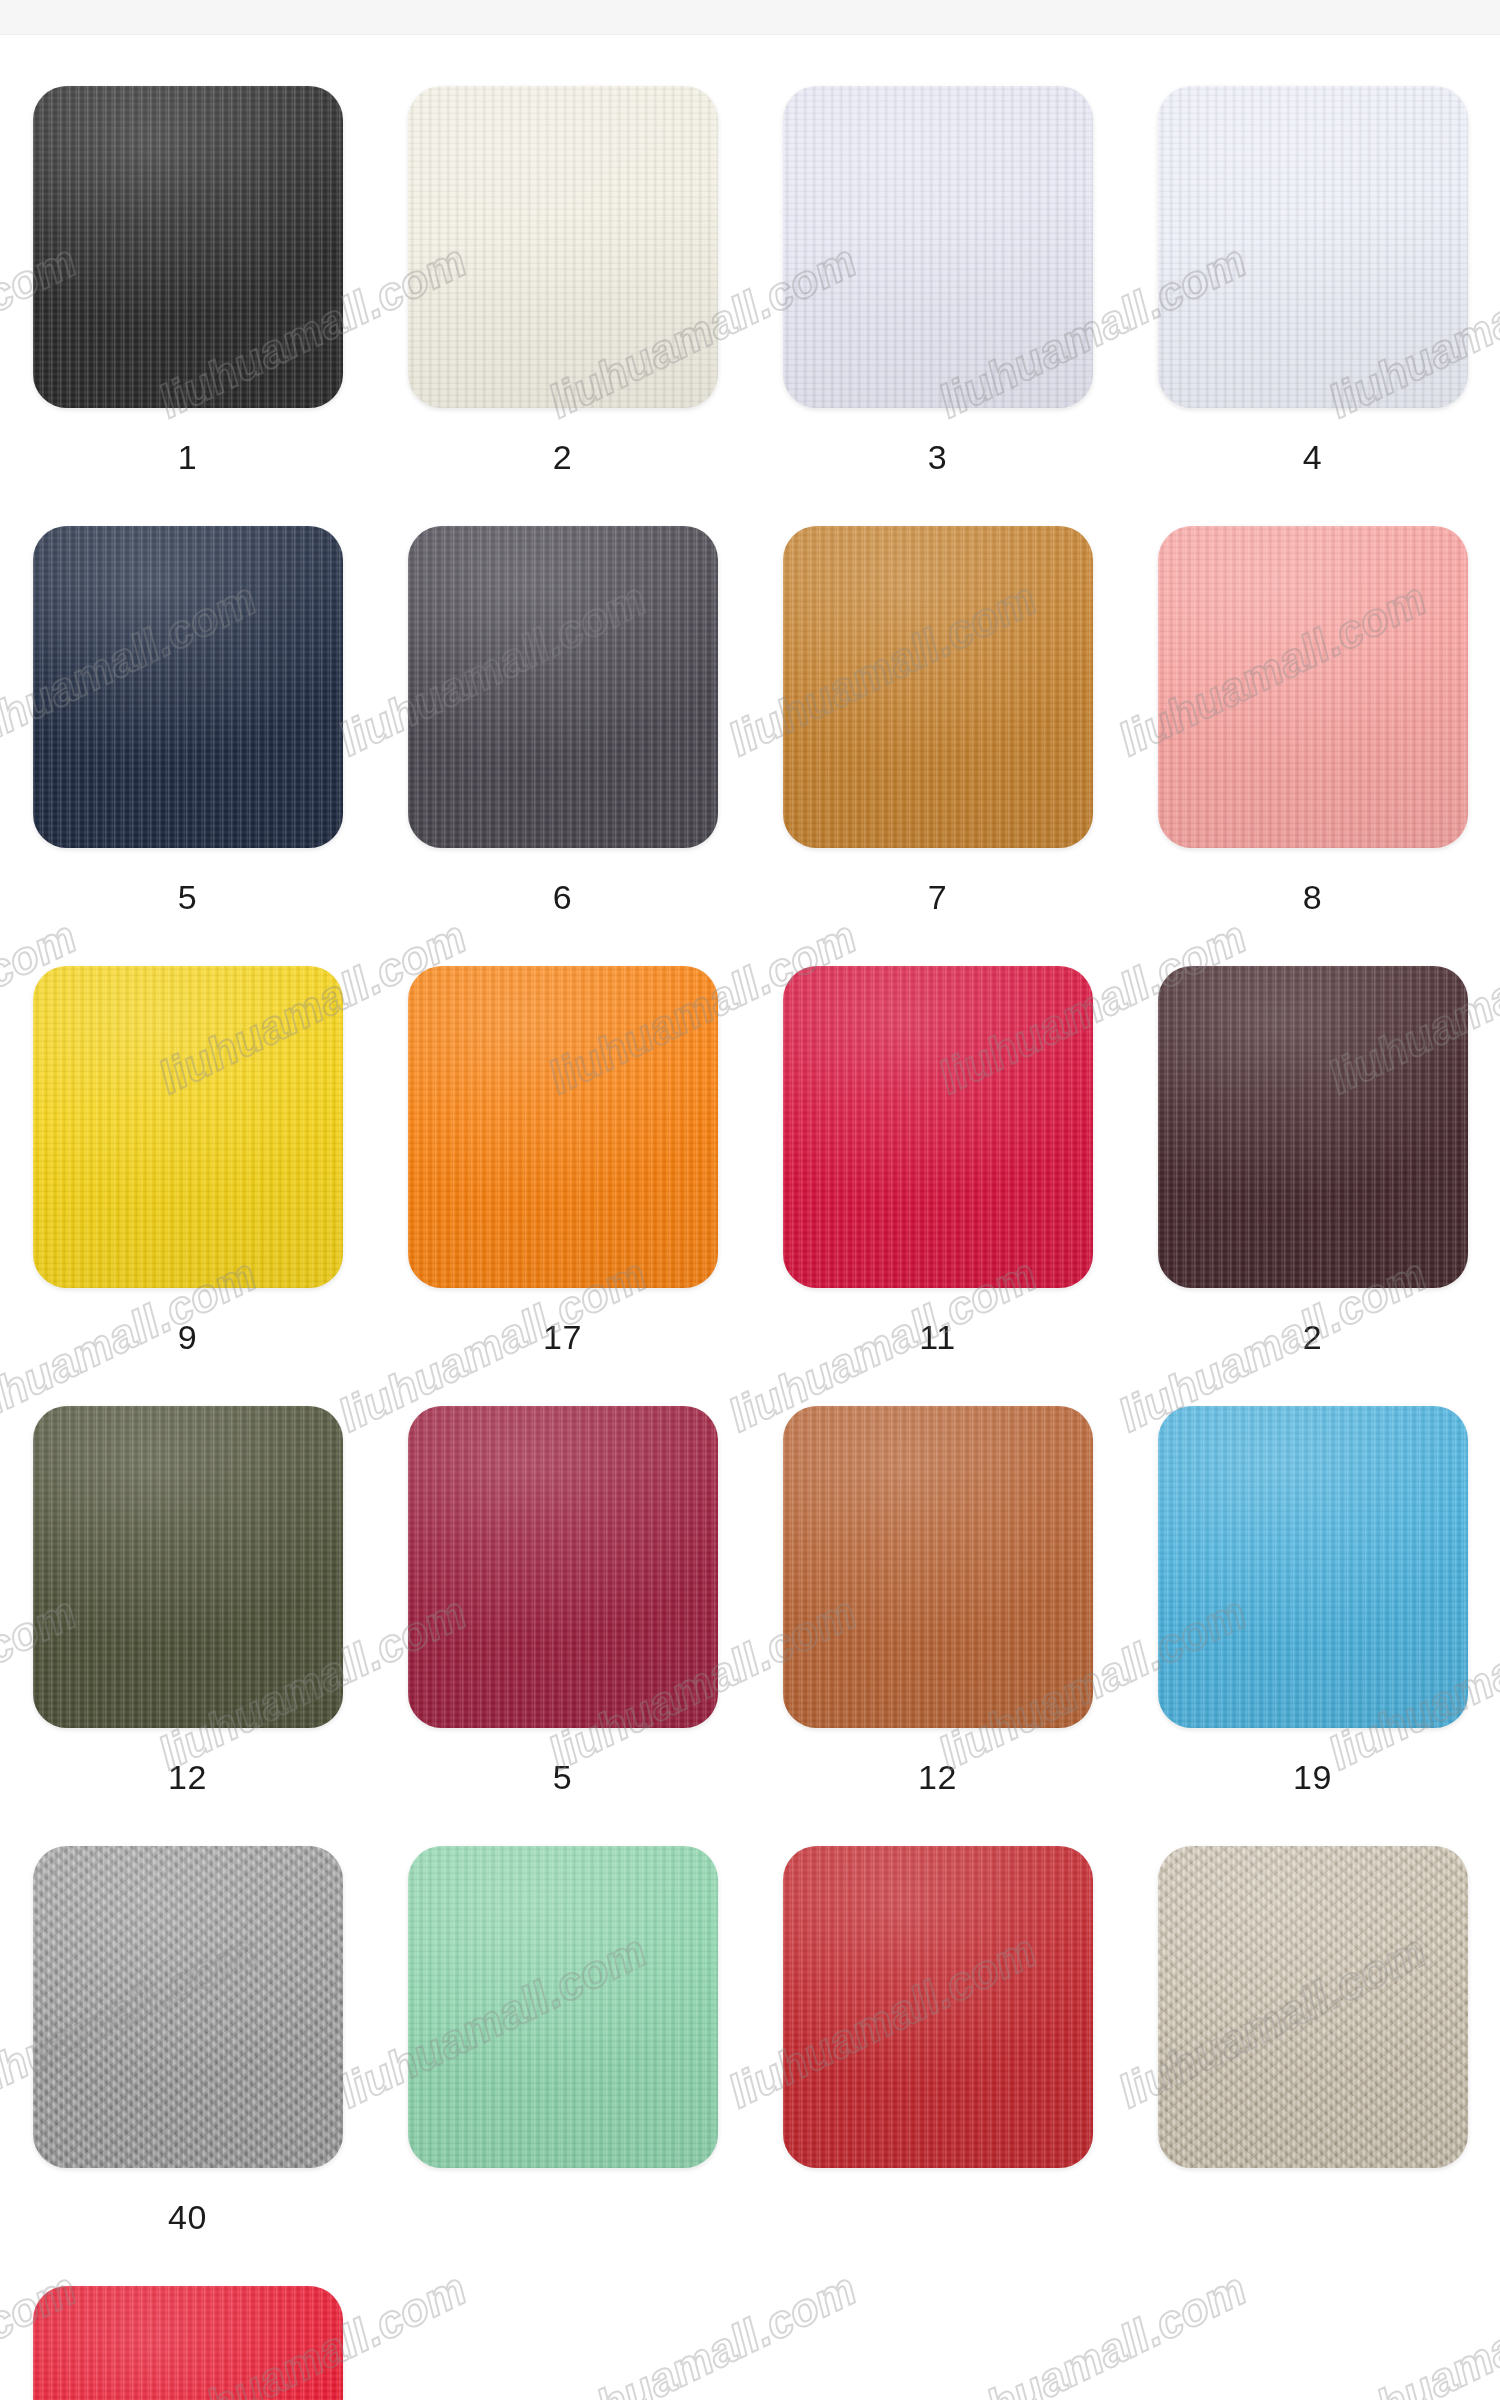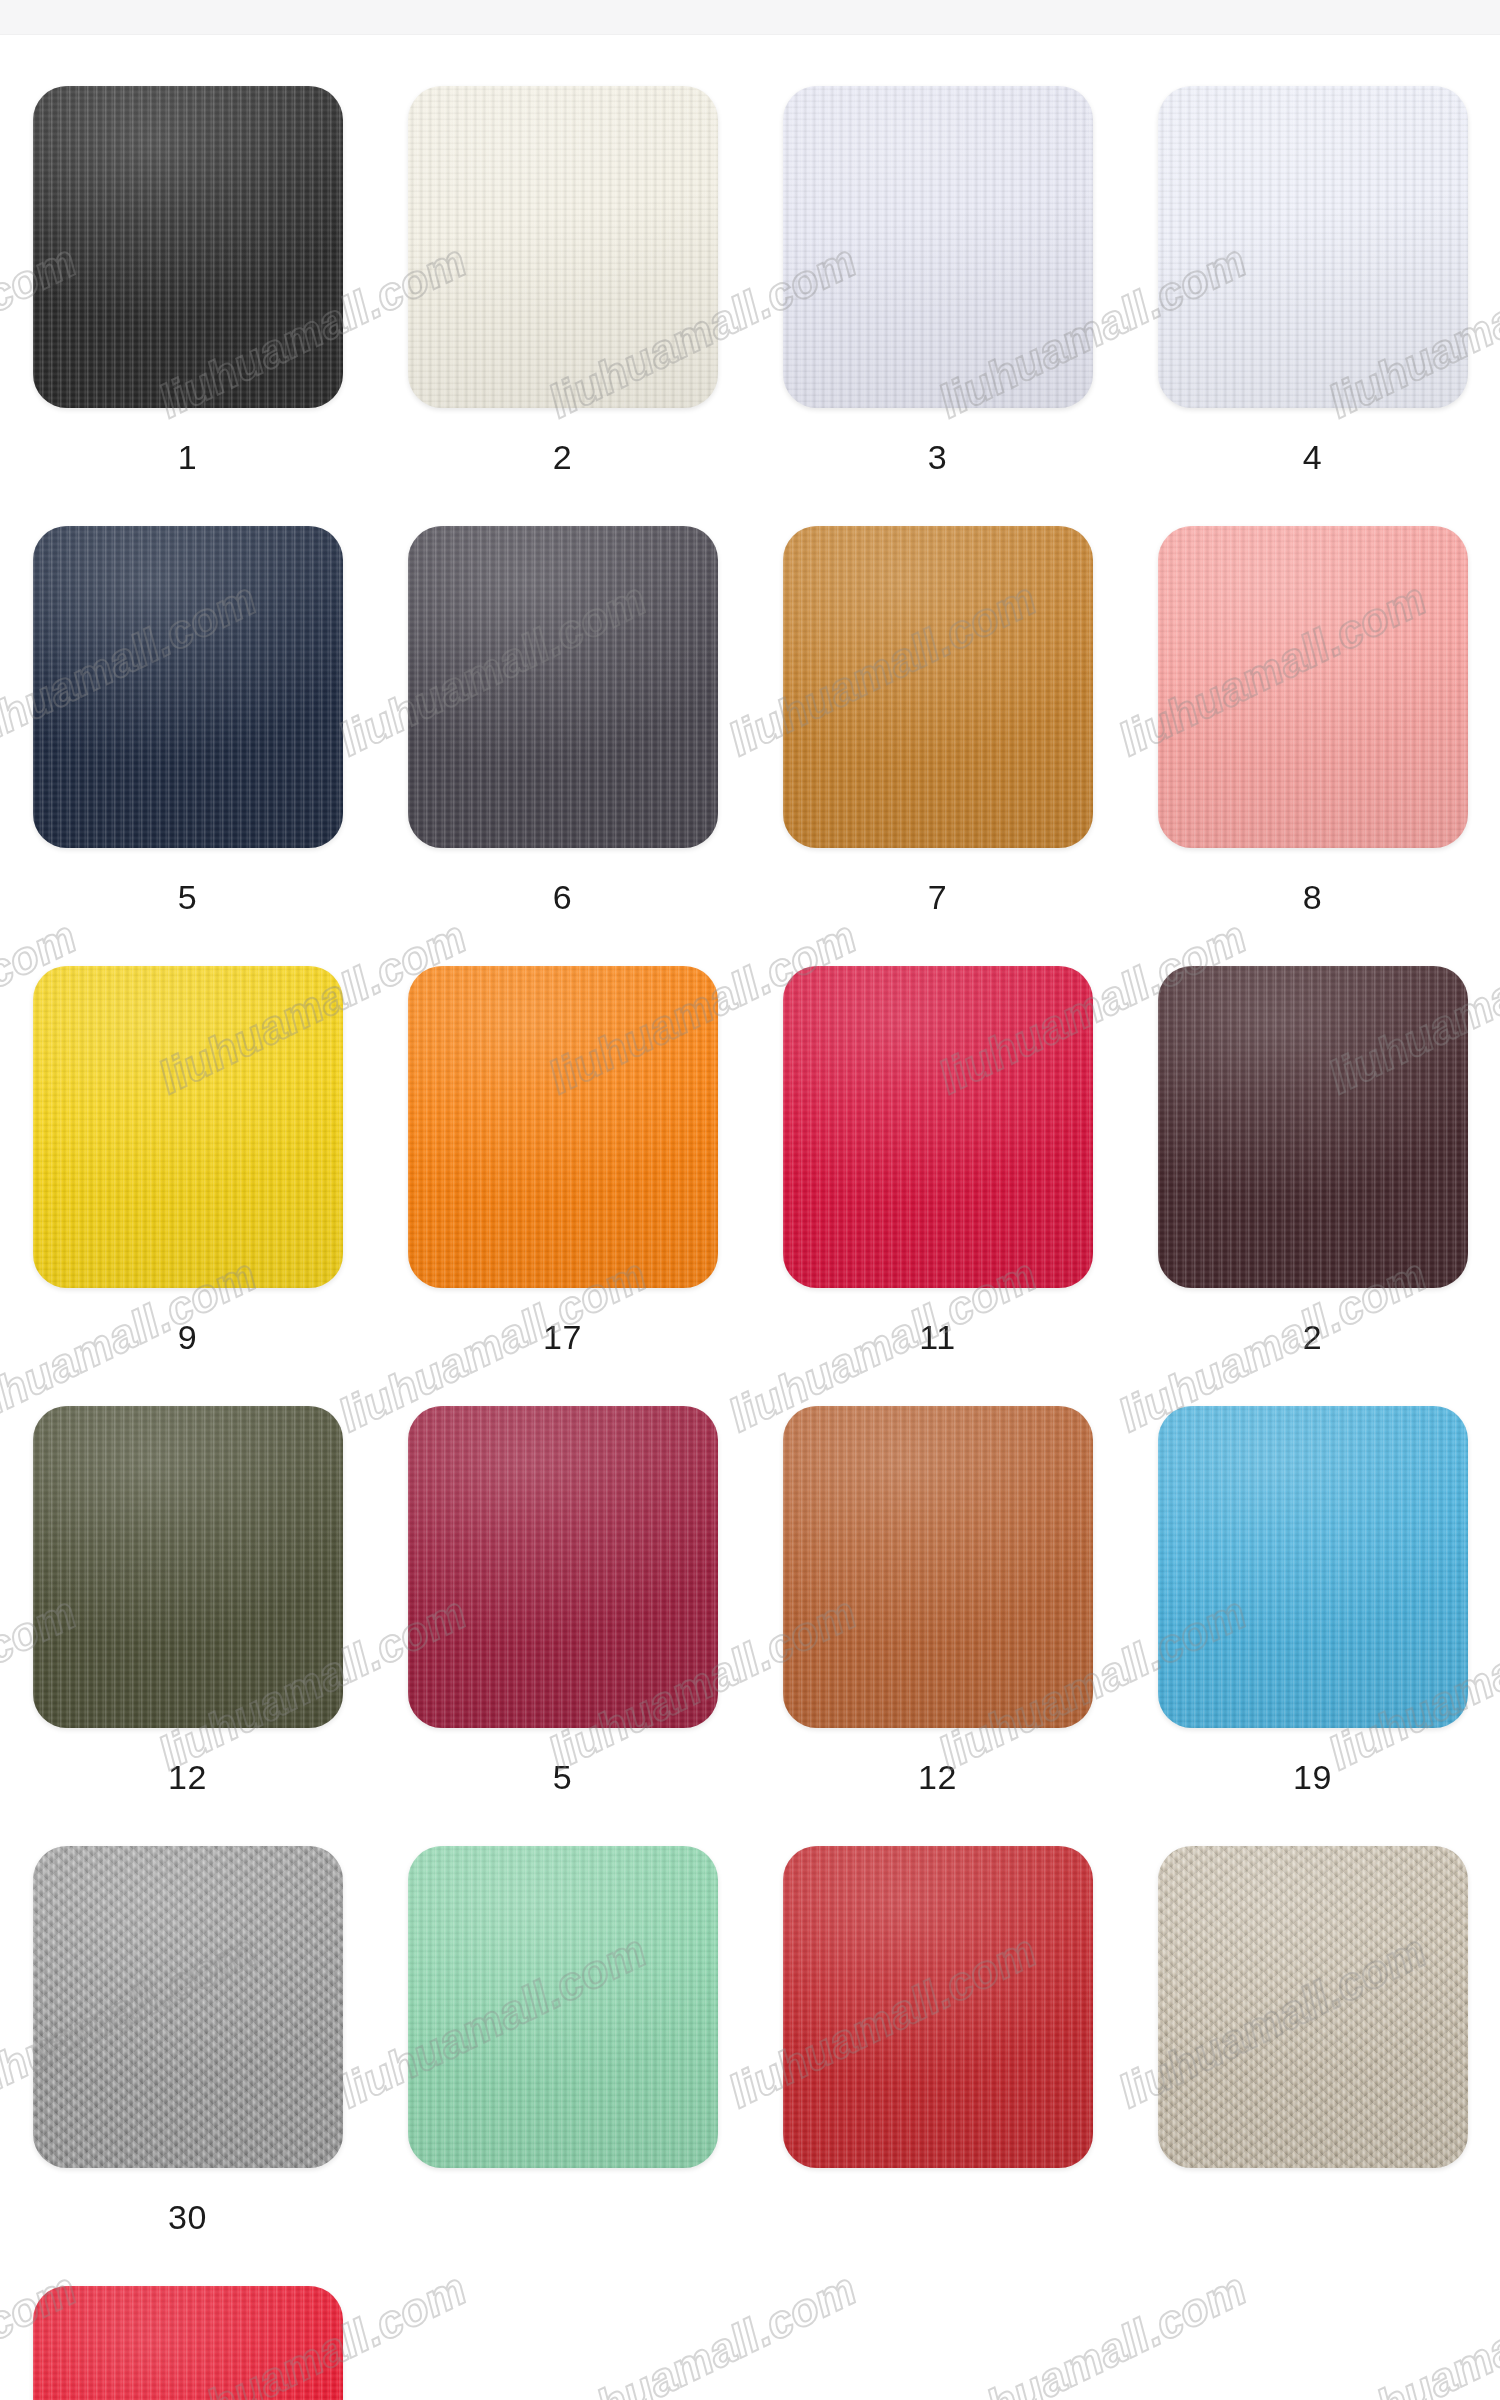--- a/index.html
+++ b/index.html
@@ -233,21 +233,21 @@
       <div class="swatch-cell">
         <div class="swatch-tile" style="background: rgb(184, 100, 53);"></div>
         <div class="swatch-label">12</div>
       </div>
       <div class="swatch-cell">
         <div class="swatch-tile" style="background: rgb(76, 178, 221);"></div>
         <div class="swatch-label">19</div>
       </div>
       <div class="swatch-cell">
         <div class="swatch-tile heather" style="background: rgb(156, 156, 156);"></div>
-        <div class="swatch-label">30</div>
+        <div class="swatch-label">40</div>
       </div>
       <div class="swatch-cell">
         <div class="swatch-tile" style="background: rgb(142, 213, 174);"></div>
         <div class="swatch-label"></div>
       </div>
       <div class="swatch-cell">
         <div class="swatch-tile" style="background: rgb(195, 40, 46);"></div>
         <div class="swatch-label"></div>
       </div>
       <div class="swatch-cell">

